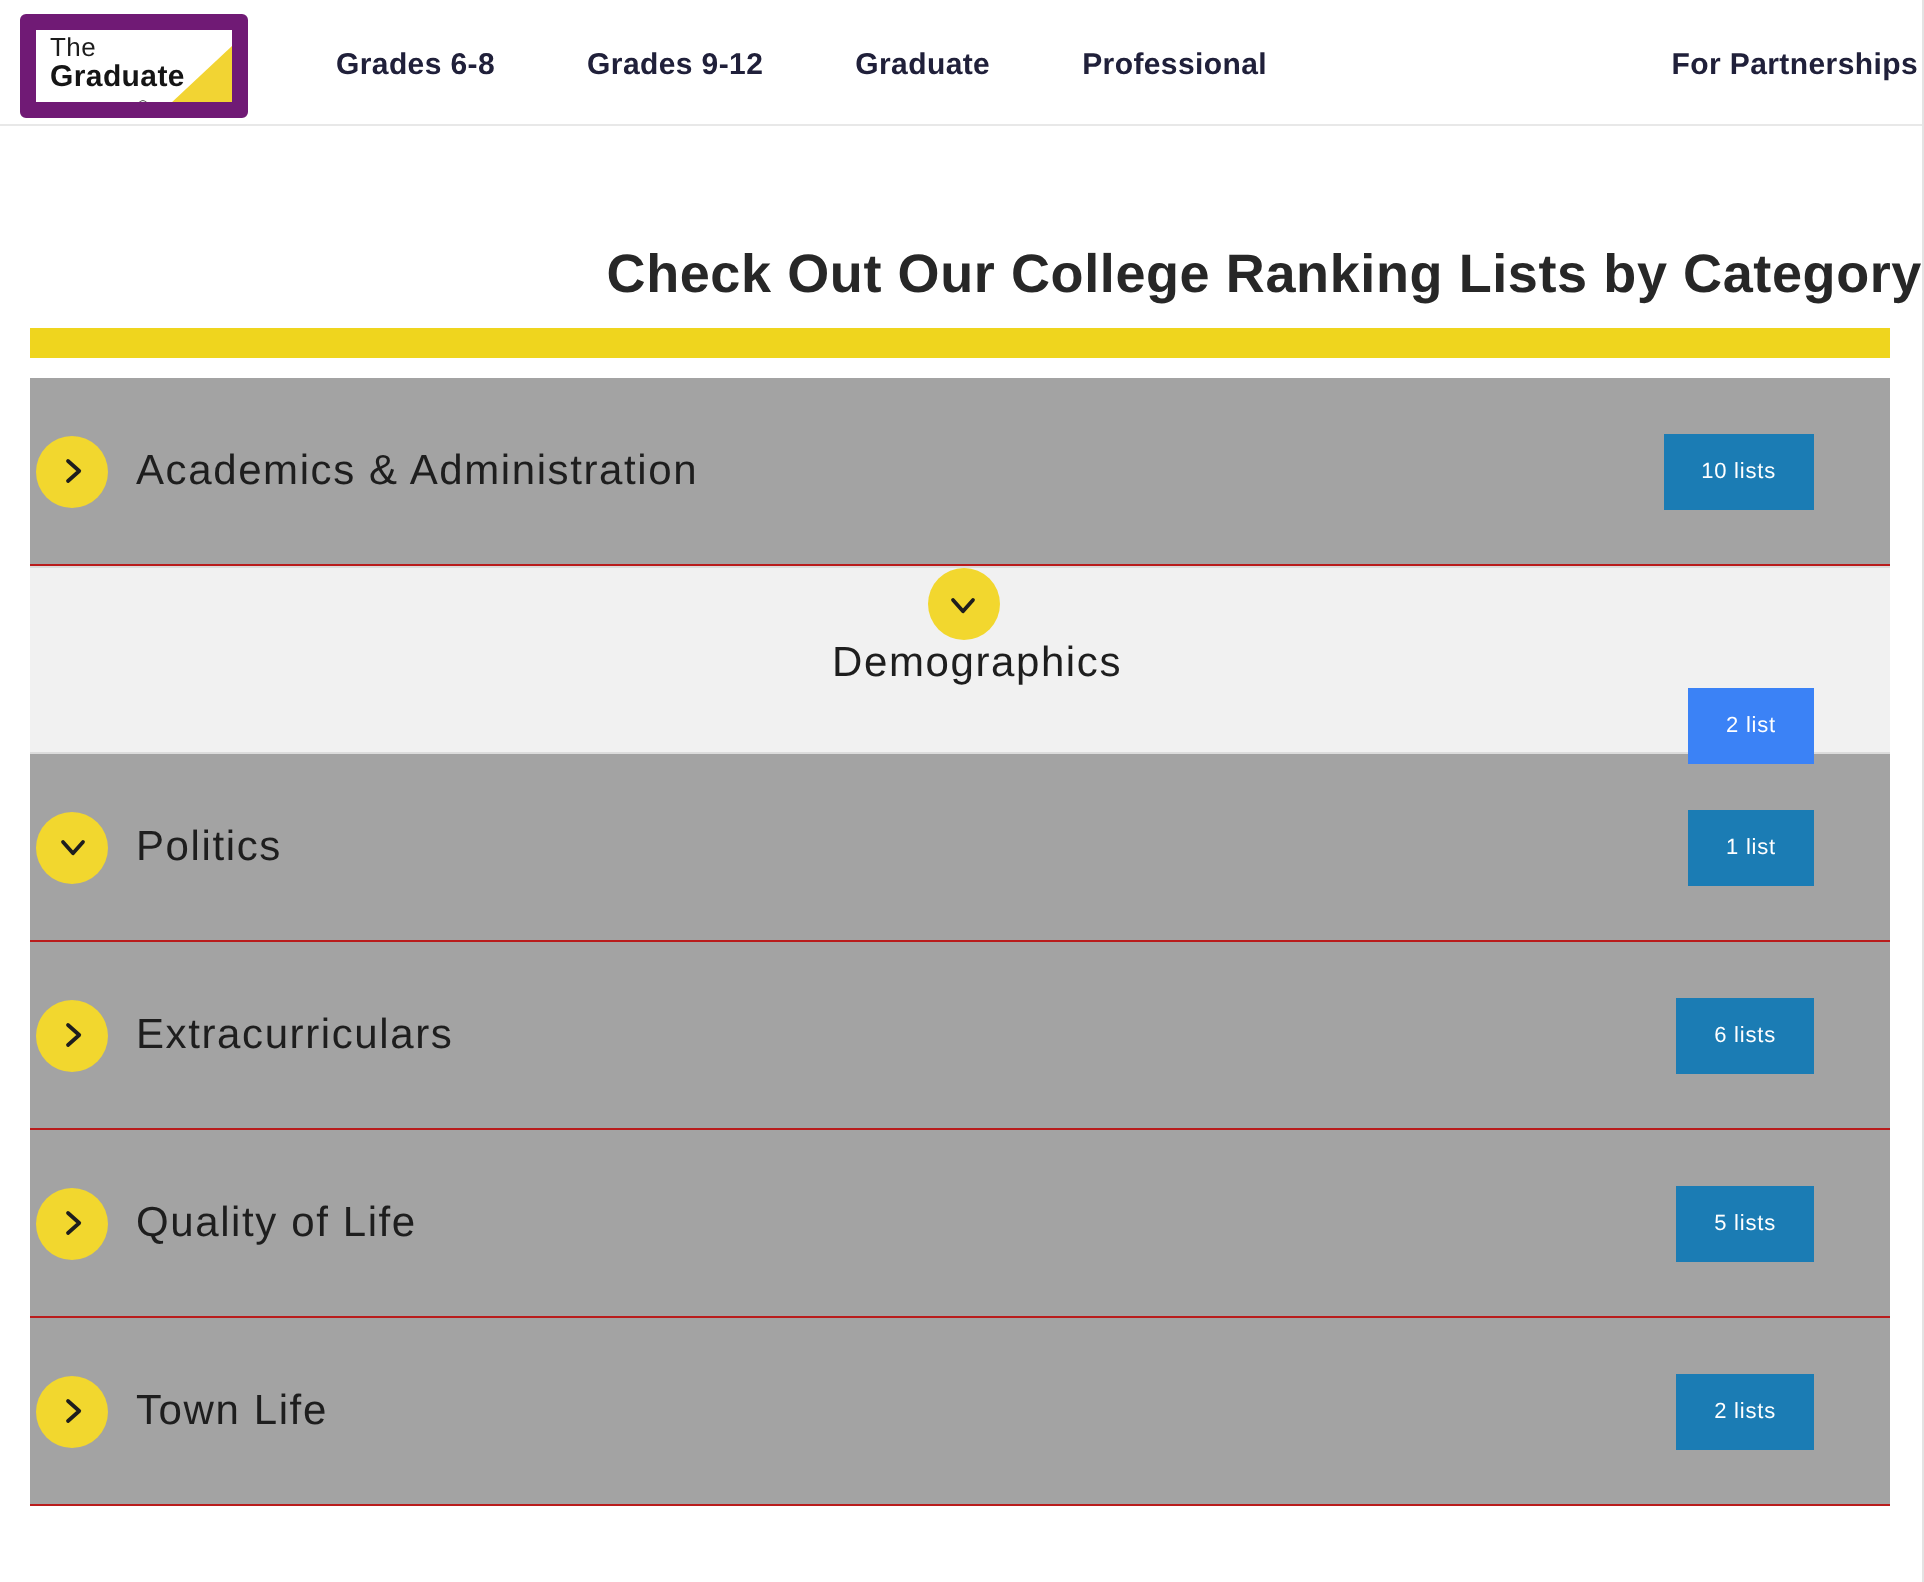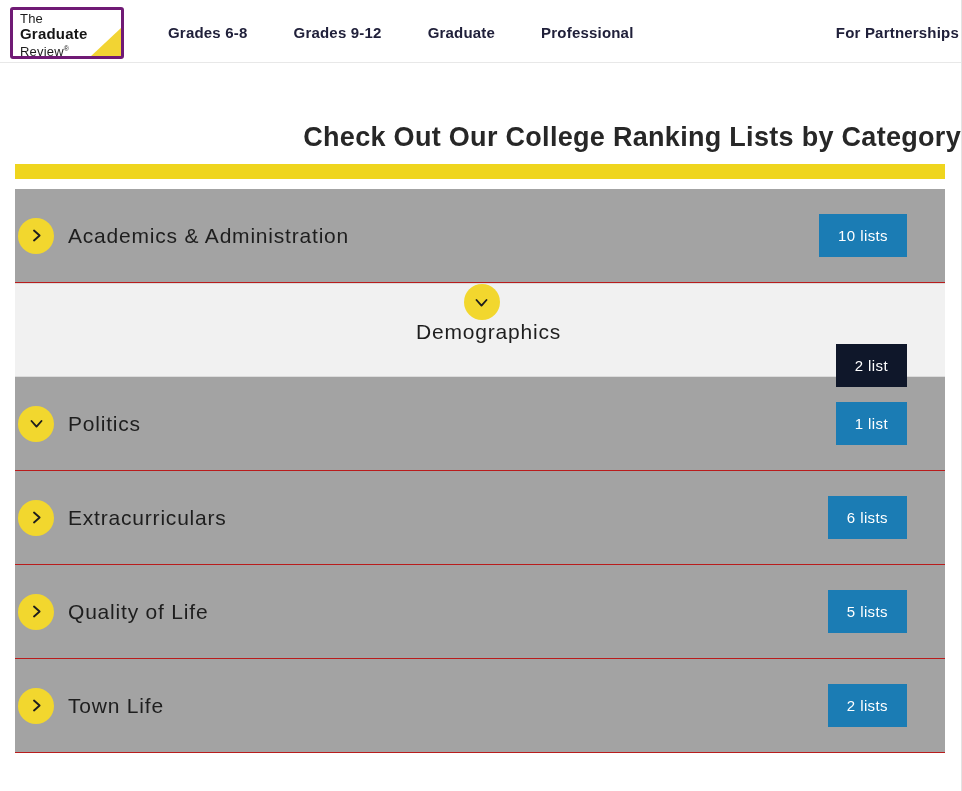--- a/index.html
+++ b/index.html
@@ -23,21 +23,21 @@
     align-items: center;
     border-bottom: 1px solid #e8e8e8;
     position: relative;
     background: #fff;
   }
   .logo {
     position: relative;
     margin-left: 10px;
     margin-top: 4px;
     width: 114px; height: 52px;
-    border: 3px solid #701a75;
+    border: 8px solid #701a75;
     border-radius: 3px;
     background: #fff;
     padding: 2px 0 16px 7px;
     overflow: hidden;
     flex: 0 0 auto;
     cursor: pointer;
   }
   .logo .l1 { font-size: 13px; line-height: 14px; color: #1c1c1c; letter-spacing: .2px; }
   .logo .l2 { font-size: 15px; line-height: 15px; font-weight: bold; color: #151515; letter-spacing: .2px; }
   .logo .l3 { font-size: 13px; line-height: 15px; color: #1c1c1c; letter-spacing: .2px; }
@@ -118,27 +118,27 @@
     font-size: 21px;
     font-weight: 500;
     color: #1e1e1e;
     letter-spacing: .8px;
   }
   .badge {
     margin-left: auto;
     margin-right: 38px;
     background: #1b7cb4;
     color: #ffffff;
-    font-size: 15px;
+    font-size: 11px;
     letter-spacing: .4px;
     padding: 13px 19px;
     cursor: pointer;
     white-space: nowrap;
   }
-  .badge.dark { background: #0f172a; }
+  .badge.dark { background: #3b82f6; }
 </style>
 </head>
 <body>
 
 <div class="page">
 
   <div class="header">
     <div class="logo">
       <div class="l1">The</div>
       <div class="l2">Graduate</div>

